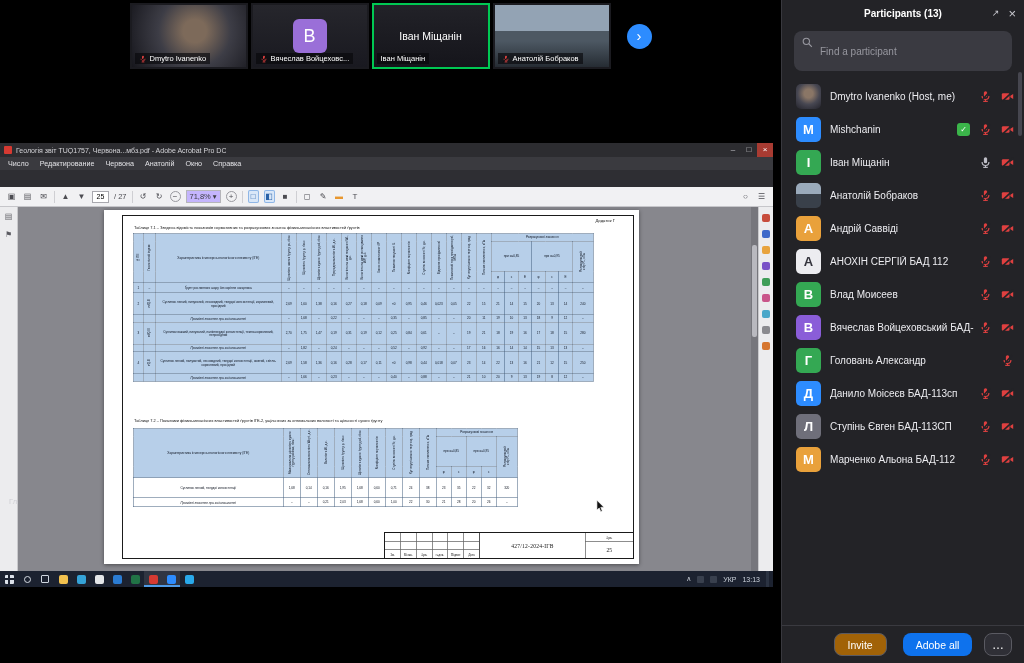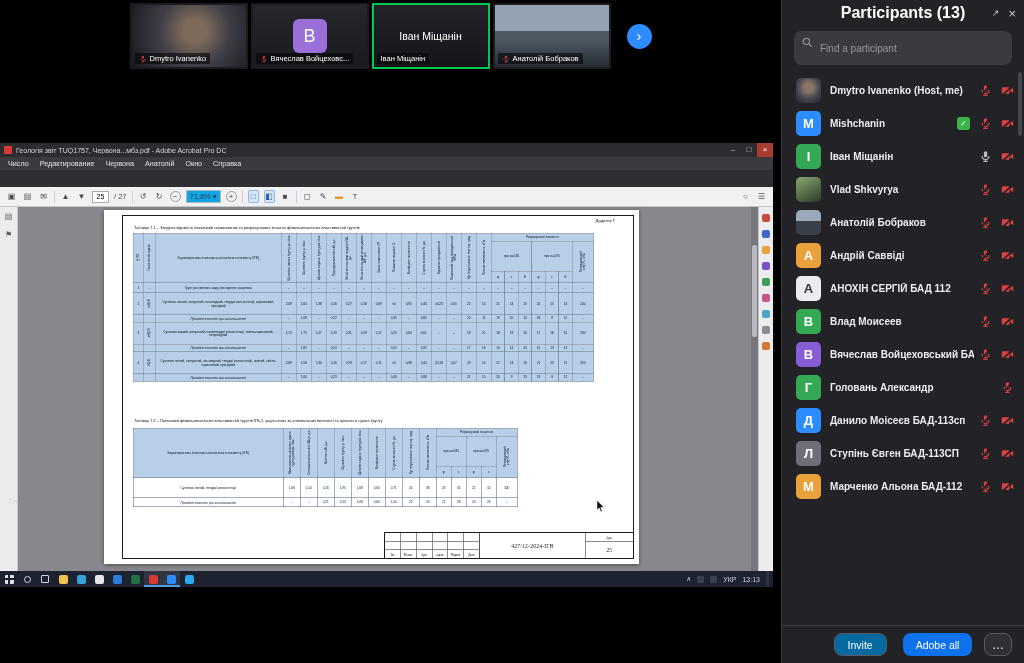--- a/index.html
+++ b/index.html
@@ -40,21 +40,21 @@
 .tab{display:flex;align-items:center;padding:0 9px;gap:4px;white-space:nowrap;}
 .toolbar{height:20px;background:#f1f1f3;border-bottom:1px solid #c6c6ca;display:flex;align-items:center;padding:0 6px;gap:5px;flex:none;}
 .tbgroup{display:flex;gap:5px;align-items:center;}
 .tb{min-width:11px;height:13px;display:flex;align-items:center;justify-content:center;font-size:8px;color:#4c4c52;border-radius:2px;padding:0 1px;}
 .tb.act{background:#d9e7f8;box-shadow:inset 0 0 0 1px #8fb6e6;color:#2a62a8;}
 .tb.hl{color:#e8972f;}
 .tb.round{border:1px solid #9a9aa0;border-radius:50%;width:11px;height:11px;min-width:11px;font-size:8px;}
 .tsep{width:1px;height:12px;background:#cfcfd3;flex:none;}
 .pg{width:17px;height:12px;border:1px solid #a8a8ae;background:#fff;font-size:7px;text-align:center;font-family:inherit;}
 .pgtotal{font-size:7.5px;color:#4c4c52;}
-.zoombox{display:flex;align-items:center;gap:2px;border:1px solid #b5b5ba;background:#0ea5e9;height:13px;padding:0 3px;font-size:7.5px;color:#3c3c42;}
+.zoombox{display:flex;align-items:center;gap:2px;border:1px solid #b5b5ba;background:#c4b5fd;height:13px;padding:0 3px;font-size:7.5px;color:#3c3c42;}
 .spacer{flex:1;}
 .acontent{flex:1;display:flex;min-height:0;}
 .lstrip{width:18px;background:#ececee;border-right:1px solid #c9c9cc;display:flex;flex-direction:column;align-items:center;padding-top:5px;gap:9px;}
 .lsico{font-size:8px;color:#5a5a60;}
 .docarea{flex:1;background:#87878d;position:relative;overflow:hidden;}
 .v-scroll{position:absolute;right:0;top:0;width:7px;height:100%;background:#76767c;}
 .v-thumb{position:absolute;right:1px;top:38px;width:5px;height:92px;border-radius:2px;background:#b9b9bf;}
 .rstrip{width:15px;background:#ececee;border-left:1px solid #c9c9cc;display:flex;flex-direction:column;align-items:center;padding-top:7px;gap:8px;}
 .rtool{width:8px;height:8px;border-radius:2px;background:#999;}
 
@@ -103,44 +103,44 @@
 .tb-app.win .sq::after{top:50%;left:0;width:100%;height:1.5px;margin-top:-.75px;}
 .tb-app.srch .sq{background:transparent;border:1.3px solid #d5dae2;border-radius:50%;width:7px;height:7px;}
 .tb-app.tv .sq{background:transparent;border:1.3px solid #cfd6df;border-radius:1px;width:8px;height:8px;}
 .tray{margin-left:auto;display:flex;align-items:center;gap:6px;padding-right:4px;color:#ccd2db;font-size:7px;}
 .tr-sq{width:7px;height:7px;background:#39404e;border-radius:1px;}
 .edge-strip{width:3px;height:100%;background:#2b3342;}
 
 
 .sidebar{position:absolute;right:0;top:0;width:243px;height:663px;background:#232327;border-left:1px solid #38383e;display:flex;flex-direction:column;}
 .sb-header{height:26px;display:flex;align-items:center;justify-content:center;position:relative;flex:none;}
-.sb-title{font-size:16px;font-weight:bold;color:#fff;}
+.sb-title{font-size:10px;font-weight:bold;color:#fff;}
 .sb-hicons{position:absolute;right:8px;top:0;height:26px;display:flex;align-items:center;gap:9px;color:#c9c9d0;}
 .popout{font-size:9px;}
 .closex{font-size:13px;line-height:1;}
 .sb-search-wrap{padding:5px 12px 7px;flex:none;position:relative;}
-.sb-search{width:100%;height:34px;background:#3a3a41;border:none;border-radius:8px;color:#ececf0;font-size:10px;padding:0 8px 0 26px;font-family:inherit;}
+.sb-search{width:100%;height:40px;background:#3a3a41;border:none;border-radius:8px;color:#ececf0;font-size:10px;padding:0 8px 0 26px;font-family:inherit;}
 .sb-search::placeholder{color:#97979f;}
 .mag{position:absolute;left:20px;top:11px;color:#97979f;}
 .sb-list{flex:1;position:relative;overflow:hidden;padding-top:2px;--slash-col:#232327;}
 .sb-thumb{position:absolute;right:2px;top:6px;width:4px;height:64px;border-radius:2px;background:#46464f;}
 .p-row{height:33px;display:flex;align-items:center;padding:0 10px 0 14px;}
 .p-avatar{width:25px;height:25px;border-radius:5px;margin-right:9px;display:flex;align-items:center;justify-content:center;flex:none;background:#555;overflow:hidden;}
 .p-avatar span{font-size:13px;font-weight:bold;color:#fff;}
-.p-name{flex:1;font-size:10px;color:#ececf0;white-space:nowrap;overflow:hidden;font-weight:bold;}
+.p-name{flex:1;font-size:10px;color:#ececf0;white-space:nowrap;overflow:hidden;}
 .p-badge{min-width:13px;height:13px;border-radius:3px;background:#3bb54a;color:#fff;font-size:8px;display:flex;align-items:center;justify-content:center;margin:0 4px 0 2px;flex:none;}
 .p-badge:empty{display:none;}
 .p-icons{display:flex;align-items:center;gap:9px;margin-left:5px;flex:none;}
 .p-ico{display:flex;color:#e04040;}
 .p-ico svg{display:block;}
 .p-row.mic-on .mic{color:#bfbfc8;}
 .p-row.mic-on .mic .slash{display:none;}
 .sb-footer{border-top:1px solid #3a3a40;height:38px;display:flex;align-items:center;justify-content:center;gap:16px;position:relative;flex:none;}
 .zbtn{height:23px;padding:0 13px;border-radius:8px;font-size:10.5px;display:flex;align-items:center;color:#fff;}
-.zbtn.invite{background:#0369a1;border:1px solid #5a5a62;}
+.zbtn.invite{background:#a16207;border:1px solid #5a5a62;}
 .zbtn.mute{background:#0e72ed;}
 .zbtn.more{position:absolute;right:12px;width:28px;padding:0;justify-content:center;background:#2f2f36;border:1px solid #5a5a62;font-size:12px;line-height:0;}
 </style>
 </head>
 <body>
 
 <div class="app">
 
   <div class="left">
 
@@ -839,45 +839,20 @@
             <span class="p-ico cam">
               <svg width="13" height="13" viewBox="0 0 16 16">
                 <rect x="1" y="4" width="9.5" height="8" rx="1.5" fill="currentColor"></rect>
                 <path d="M11.5 7.2 15 4.8v6.4l-3.5-2.4z" fill="currentColor"></path>
                 <line class="slash" x1="1.5" y1="14" x2="14.5" y2="2" stroke="var(--slash-col,#232327)" stroke-width="2"></line>
               </svg>
             </span>
           </span>
         </div>
         <div class="p-row mic-muted video-off">
-          <div class="p-avatar" style="background: linear-gradient(150deg, rgb(134, 168, 110), rgb(44, 58, 40));">
-            <span></span>
-          </div>
-          <div class="p-name">Vlad Shkvyrya</div>
-
-          <span class="p-icons">
-            <span class="p-ico mic">
-              <svg width="13" height="13" viewBox="0 0 16 16">
-                <rect x="6" y="1.5" width="4" height="7.5" rx="2" fill="currentColor"></rect>
-                <path d="M3.8 7.5a4.2 4.2 0 0 0 8.4 0" fill="none" stroke="currentColor" stroke-width="1.4"></path>
-                <line x1="8" y1="11.8" x2="8" y2="14" stroke="currentColor" stroke-width="1.4"></line>
-                <line x1="5.2" y1="14" x2="10.8" y2="14" stroke="currentColor" stroke-width="1.4"></line>
-                <line class="slash" x1="2" y1="14.5" x2="13.5" y2="1.5" stroke="var(--slash-col,#232327)" stroke-width="2"></line>
-              </svg>
-            </span>
-            <span class="p-ico cam">
-              <svg width="13" height="13" viewBox="0 0 16 16">
-                <rect x="1" y="4" width="9.5" height="8" rx="1.5" fill="currentColor"></rect>
-                <path d="M11.5 7.2 15 4.8v6.4l-3.5-2.4z" fill="currentColor"></path>
-                <line class="slash" x1="1.5" y1="14" x2="14.5" y2="2" stroke="var(--slash-col,#232327)" stroke-width="2"></line>
-              </svg>
-            </span>
-          </span>
-        </div>
-        <div class="p-row mic-muted video-off">
           <div class="p-avatar" style="background: linear-gradient(rgb(154, 170, 187) 0px, rgb(154, 170, 187) 45%, rgb(57, 64, 74) 45%);">
             <span></span>
           </div>
           <div class="p-name">Анатолій Бобраков</div>
 
           <span class="p-icons">
             <span class="p-ico mic">
               <svg width="13" height="13" viewBox="0 0 16 16">
                 <rect x="6" y="1.5" width="4" height="7.5" rx="2" fill="currentColor"></rect>
                 <path d="M3.8 7.5a4.2 4.2 0 0 0 8.4 0" fill="none" stroke="currentColor" stroke-width="1.4"></path>

